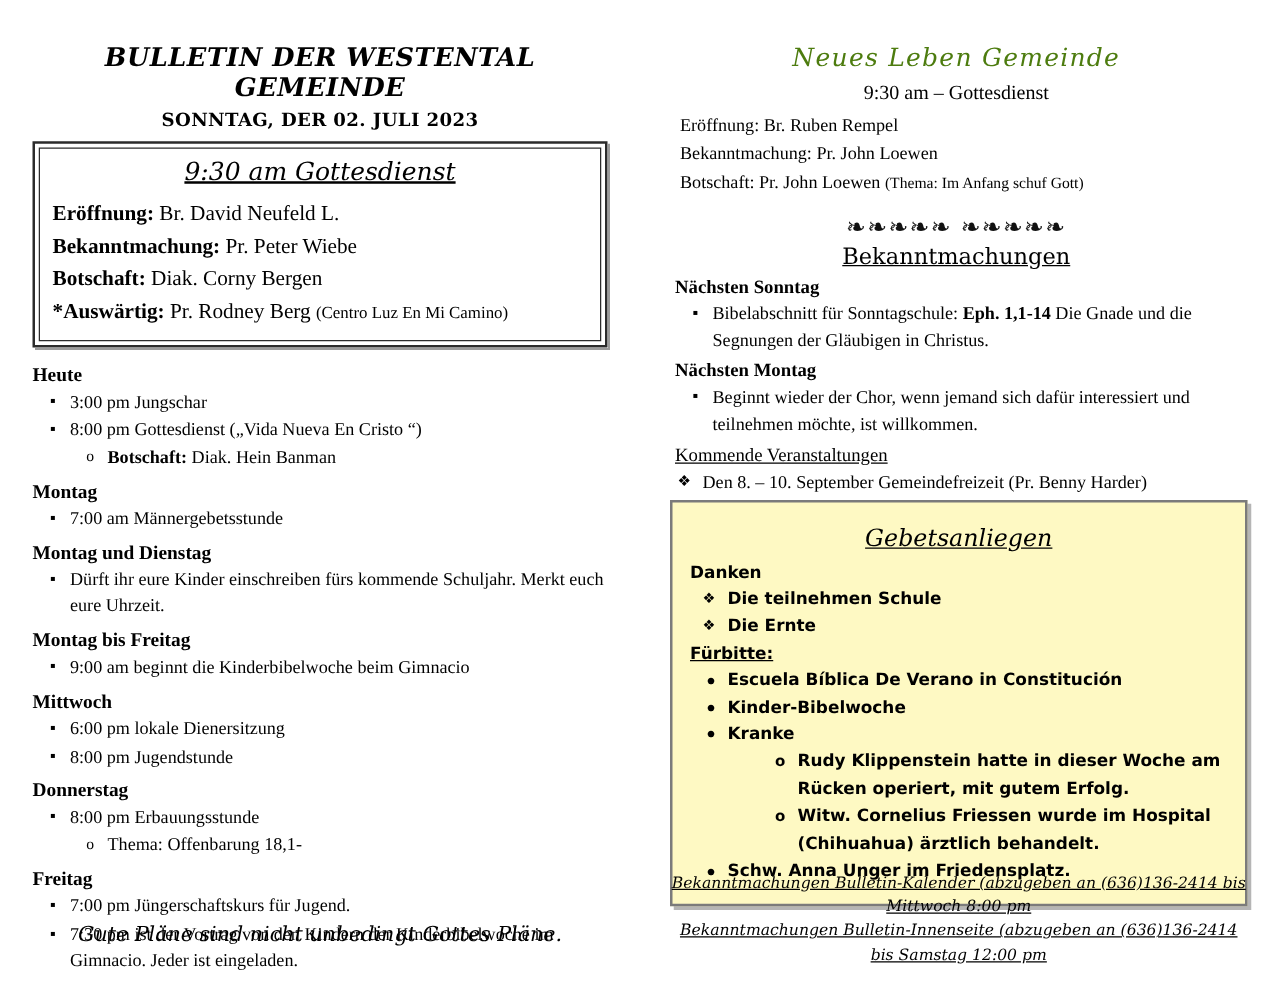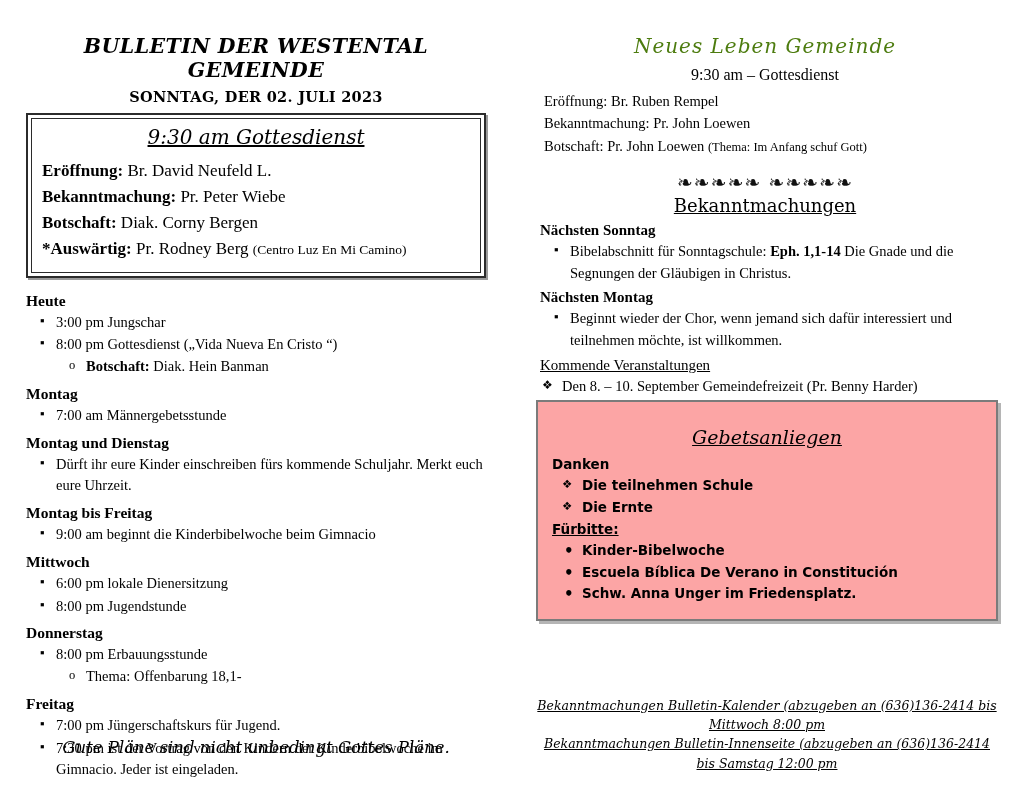--- a/index.html
+++ b/index.html
@@ -206,24 +206,24 @@
     top: 0;
     font-size: 12px;
   }
 
   
   .prayer-box {
     position: absolute;
     left: 24px;
     right: 26px;
     top: 400px;
-    background: #fca5a5;
+    background: #fef9c3;
     border: 2px solid #7b7b7b;
     box-shadow: 3px 3px 0 0 #b5b5b5;
-    padding: 22px 14px 14px 14px;
+    padding: 16px 14px 14px 14px;
     box-sizing: border-box;
   }
   .prayer-title {
     text-align: center;
     font-family: "DejaVu Serif", serif;
     font-style: italic;
     font-size: 19px;
     text-decoration: underline;
     margin: 2px 0 8px 0;
   }
@@ -440,22 +440,29 @@
       <div class="prayer-title">Gebetsanliegen</div>
 
       <div class="prayer-sub">Danken</div>
       <ul class="diamond p">
         <li>Die teilnehmen Schule</li>
         <li>Die Ernte</li>
       </ul>
 
       <div class="prayer-sub ul">Fürbitte:</div>
       <ul class="dot p">
+        <li>Escuela Bíblica De Verano in Constitución</li>
         <li>Kinder-Bibelwoche</li>
-        <li>Escuela Bíblica De Verano in Constitución</li>
+        <li>
+          <span>Kranke</span>
+          <ul class="circ p">
+            <li>Rudy Klippenstein hatte in dieser Woche am Rücken operiert, mit gutem Erfolg.</li>
+            <li>Witw. Cornelius Friessen wurde im Hospital (Chihuahua) ärztlich behandelt.</li>
+          </ul>
+        </li>
         <li>Schw. Anna Unger im Friedensplatz.</li>
       </ul>
     </div>
 
     <div class="bottom-notes">
       <div>Bekanntmachungen Bulletin-Kalender (abzugeben an (636)136-2414 bis Mittwoch 8:00 pm</div>
       <div>Bekanntmachungen Bulletin-Innenseite (abzugeben an (636)136-2414 bis Samstag 12:00 pm</div>
     </div>
 
   </div>

